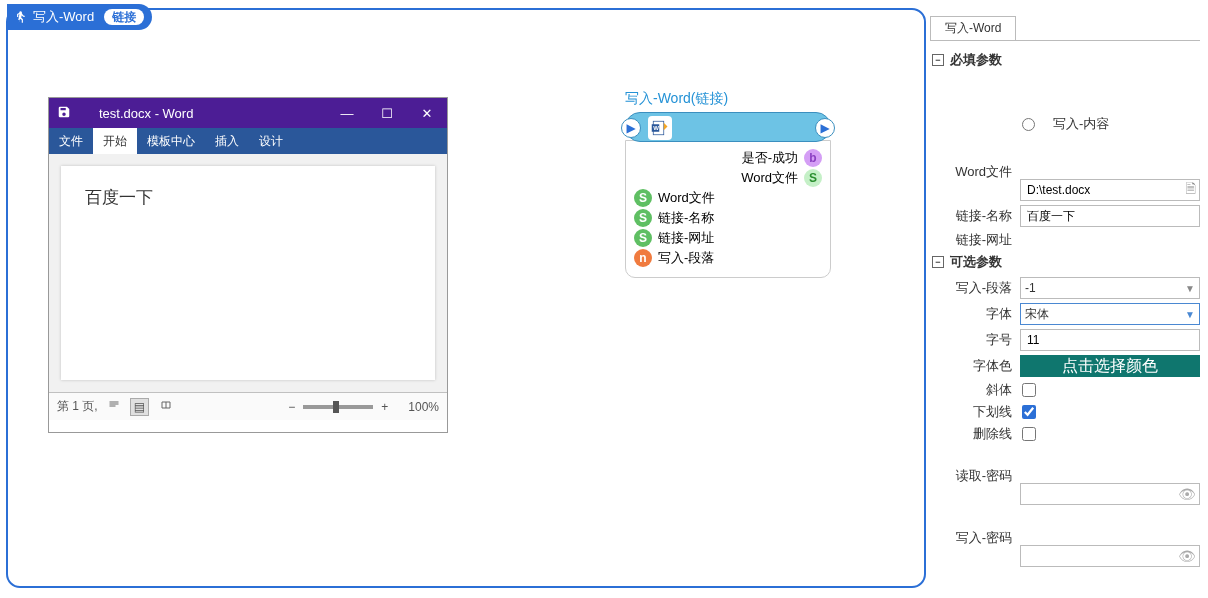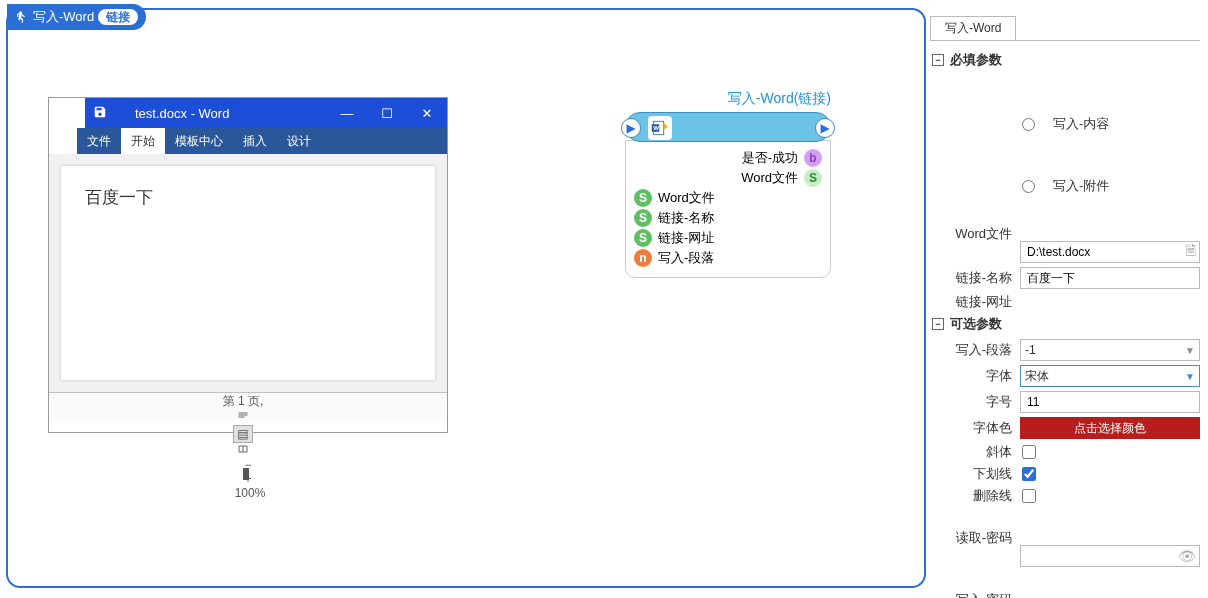--- a/index.html
+++ b/index.html
@@ -2,43 +2,43 @@
 <html><head>
 <meta charset="utf-8">
 <style>
 * { box-sizing: border-box; margin: 0; padding: 0; font-family: "Microsoft YaHei", Arial, sans-serif; }
 body { background: #fff; }
 .app-frame { position: relative; width: 1208px; height: 598px; }
 .main-panel { position: absolute; left: 6px; top: 8px; width: 920px; height: 580px; border: 2px solid #2b6fd6; border-radius: 14px; background: #fff; }
 .header-bar { position: absolute; left: -1px; top: -6px; height: 26px; background: #2b6fd6; color: #fff; display: flex; align-items: center; padding: 0 8px 0 4px; border-radius: 0 14px 14px 0; font-size: 13px; }
 .header-icon { width: 18px; height: 18px; display: inline-flex; align-items: center; justify-content: center; margin-right: 4px; }
 .header-title { font-weight: 500; }
-.header-badge { background: #fff; color: #2b6fd6; border-radius: 9px; padding: 0 8px; margin-left: 4px; font-size: 12px; font-weight: 600; line-height: 16px; height: 16px; }
+.header-badge { background: #fff; color: #2b6fd6; border-radius: 9px; padding: 0 8px; margin-left: 10px; font-size: 12px; font-weight: 600; line-height: 16px; height: 16px; }
 
 
 .word-window { position: absolute; left: 40px; top: 87px; width: 400px; height: 336px; background: #fff; border: 1px solid #999; }
-.word-titlebar { height: 30px; background: #1d4ed8; color: #fff; display: flex; align-items: center; font-size: 13px; margin-left: 36px; }
+.word-titlebar { height: 30px; background: #4c1d95; color: #fff; display: flex; align-items: center; font-size: 13px; }
 .word-save { width: 30px; text-align: center; font-size: 14px; }
 .word-title { flex: 1; text-align: left; padding-left: 20px; }
 .word-winbtns { display: flex; }
 .word-winbtns span { width: 40px; text-align: center; font-size: 13px; }
-.word-toolbar { height: 26px; background: #2a579a; color: #fff; display: flex; align-items: flex-start; font-size: 12px; margin-left: 28px; }
+.word-toolbar { height: 26px; background: #2a579a; color: #fff; display: flex; align-items: flex-start; font-size: 12px; }
 .word-tab { padding: 0 10px; height: 26px; line-height: 26px; }
 .word-tab.active { background: #fff; color: #333; }
 .word-doc { background: #f1f1f1; height: 238px; padding: 12px; }
 .word-page { background: #fff; height: 214px; padding: 20px 24px; font-size: 17px; color: #333; box-shadow: 0 0 3px rgba(0,0,0,0.2); }
-.word-status { height: 28px; border-top: 1px solid #c0c0c0; background: #fafafa; display: flex; align-items: center; font-size: 12px; color: #555; padding: 0 8px; flex-direction: column; }
+.word-status { height: 28px; border-top: 1px solid #c0c0c0; background: #fafafa; display: flex; align-items: center; font-size: 12px; color: #555; padding: 0 8px; }
 .word-status .seg { margin-right: 10px; }
 .word-status .spacer { flex: 1; }
 .zoom-slider { width: 70px; height: 4px; background: #999; margin: 0 8px; position: relative; }
 .zoom-slider::after { content:""; position:absolute; left: 30px; top:-4px; width:6px; height:12px; background:#555; }
 
 
 .node { position: absolute; left: 617px; top: 80px; width: 206px; font-size: 13px; }
-.node-title { color: #2492d6; font-size: 14px; text-align: right; margin-bottom: 4px; }
+.node-title { color: #2492d6; font-size: 14px; text-align: left; margin-bottom: 4px; }
 .node-head { background: #6dc3e5; height: 30px; border-radius: 16px; border: 1px solid #3b8fbf; position: relative; display:flex; align-items:center; }
 .node-head-icon { position:absolute; left: 22px; top: 3px; width: 24px; height: 24px; background: #fff; border-radius: 4px; display:flex; align-items:center; justify-content:center; font-size:14px; color:#2a579a; font-weight:bold; }
 .port-l { position:absolute; left:-5px; top:5px; width:20px; height:20px; border-radius:50%; background:#fff; border:1px solid #3b8fbf; display:flex; align-items:center; justify-content:center; color:#2b6fd6; font-size:12px; }
 .port-r { position:absolute; right:-5px; top:5px; width:20px; height:20px; border-radius:50%; background:#fff; border:1px solid #3b8fbf; display:flex; align-items:center; justify-content:center; color:#2b6fd6; font-size:12px; }
 .node-body { background: #fff; border: 1px solid #ccc; border-radius: 0 0 10px 10px; padding: 6px 8px 8px; margin-top: -2px; font-family: "Consolas","Microsoft YaHei",monospace; }
 .node-out { display:flex; justify-content:flex-end; align-items:flex-start; margin: 2px 0; gap:6px; }
 .node-in { display:flex; align-items:center; margin: 2px 0; gap:6px; }
 .pin { width:18px; height:18px; border-radius:50%; color:#fff; display:flex; align-items:center; justify-content:center; font-size:12px; font-weight:bold; }
 .pin-b { background:#a05bd1; }
 .pin-s { background:#5fbf63; }
@@ -55,21 +55,21 @@
 .rp-row { display:flex; align-items:center; margin: 4px 0; }
 .rp-label { width: 90px; text-align: right; padding-right: 8px; color:#333; }
 .rp-radio { display:flex; align-items:center; gap:18px; margin-left: 2px; margin-top: 40px; }
 .rp-radio input { accent-color: #2b6fd6; }
 .rp-input { flex:1; height:22px; border:1px solid #bbb; padding: 0 6px; font-size:12px; background:#fff; }
 .rp-input-wrap { flex:1; display:flex; align-items:center; position:relative;margin-top:36px; }
 .rp-input-icon { position:absolute; right:4px; color:#888; font-size:13px; pointer-events:none;}
 .rp-select { flex:1; height:22px; border:1px solid #4a88d2; padding: 0 4px; font-size:12px; background:#fff; display:flex; align-items:center; justify-content:space-between;}
 .rp-select.gray { border-color:#bbb; }
 .rp-chev { color:#4a88d2; font-size:10px; }
-.rp-color-btn { flex:1; height:22px; background:#b91c1c; color:#fff; border:none; font-size:12px; }
+.rp-color-btn { flex:1; height:22px; background:#0f766e; color:#fff; border:none; font-size:16px; }
 .rp-check { margin-left: 2px; accent-color:#2b6fd6; width:14px; height:14px; }
 .rp-eye { color:#aaa; font-size:14px; }
 </style>
 </head>
 <body>
 
 <div class="app-frame">
   <div class="main-panel">
     <div class="header-bar">
       <span class="header-icon">
@@ -119,21 +119,21 @@
         <span class="seg">
           <svg width="14" height="12" viewBox="0 0 24 24" fill="#666">
               <path d="M4 6h16v12H4z" fill="none" stroke="#666" stroke-width="2"></path>
               <path d="M12 6v12" stroke="#666" stroke-width="2"></path>
             </svg>
         </span>
         <span class="spacer"></span>
         <span>−</span>
         <span class="zoom-slider"></span>
         <span>+</span>
-        <span style="margin-left:4px">100%</span>
+        <span style="margin-left:20px">100%</span>
       </div>
     </div>
 
     <div class="node">
       <div class="node-title">写入-Word(链接)</div>
       <div class="node-head">
         <span class="port-l">▶</span>
         <span class="node-head-icon">
           <svg width="18" height="18" viewBox="0 0 24 24">
               <rect x="3" y="3" width="14" height="18" fill="#fff" stroke="#2a579a"></rect>
@@ -181,27 +181,20 @@
         <span>必填参数</span>
       </div>
 
       <div class="rp-row">
           <span class="rp-label"></span>
         <label class="rp-radio">
             <input type="radio" name="m" style="">
             <span>写入-内容</span>
           </label>
         </div>
-      <div class="rp-row">
-          <span class="rp-label"></span>
-        <label class="rp-radio">
-            <input type="radio" name="m" style="">
-            <span>写入-附件</span>
-          </label>
-        </div>
 
       <div class="rp-row" style="margin-top:10px">
         <span class="rp-label">Word文件</span>
         <div class="rp-input-wrap">
           <input class="rp-input" value="D:\test.docx" style="">
           <span class="rp-input-icon">🗎</span>
         </div>
       </div>
       <div class="rp-row">
         <span class="rp-label">链接-名称</span>

